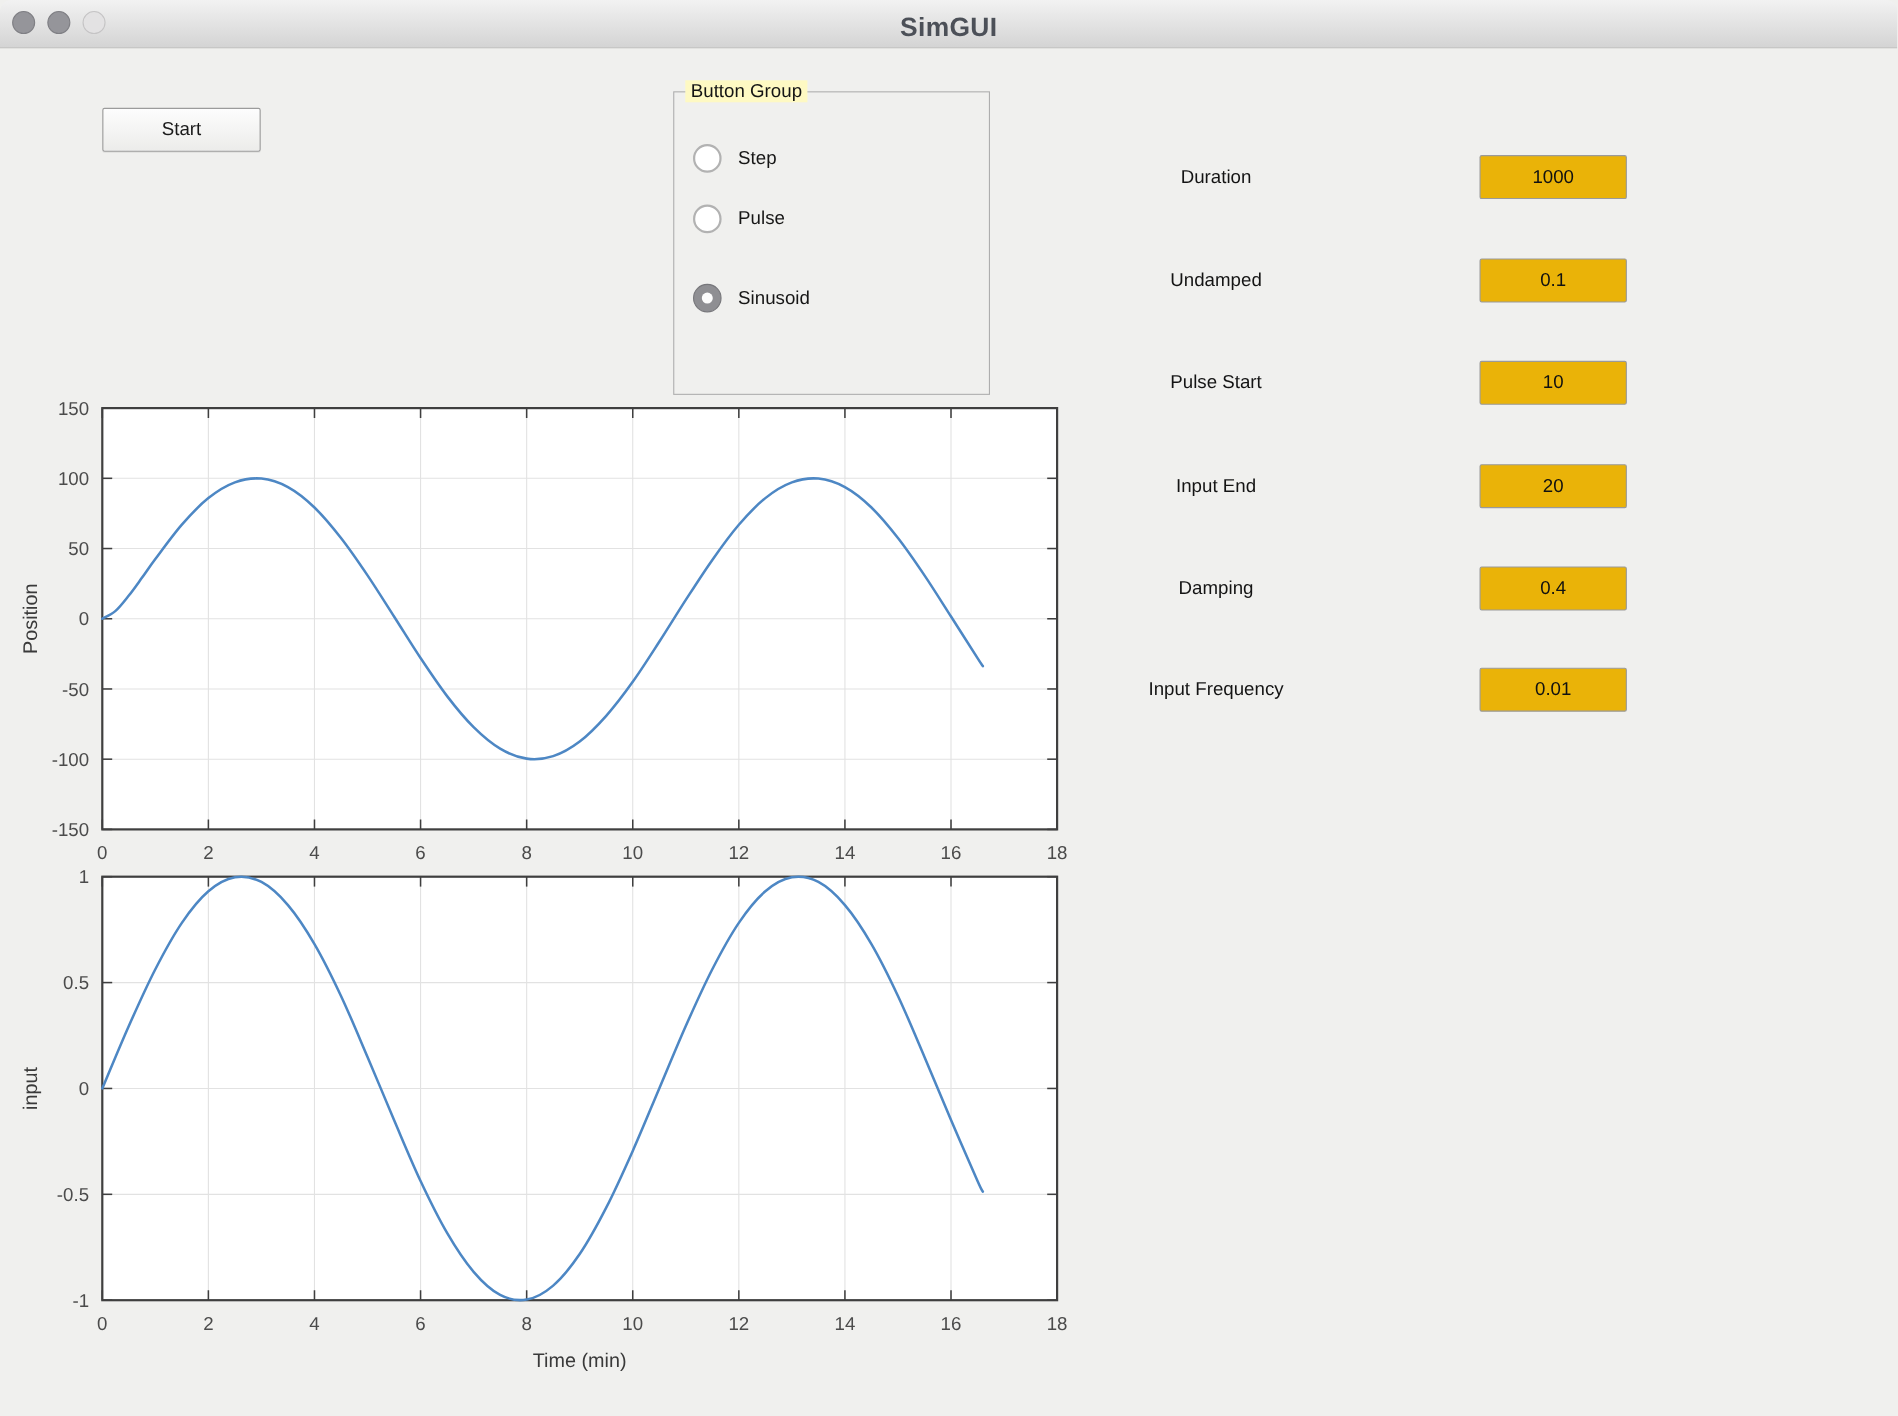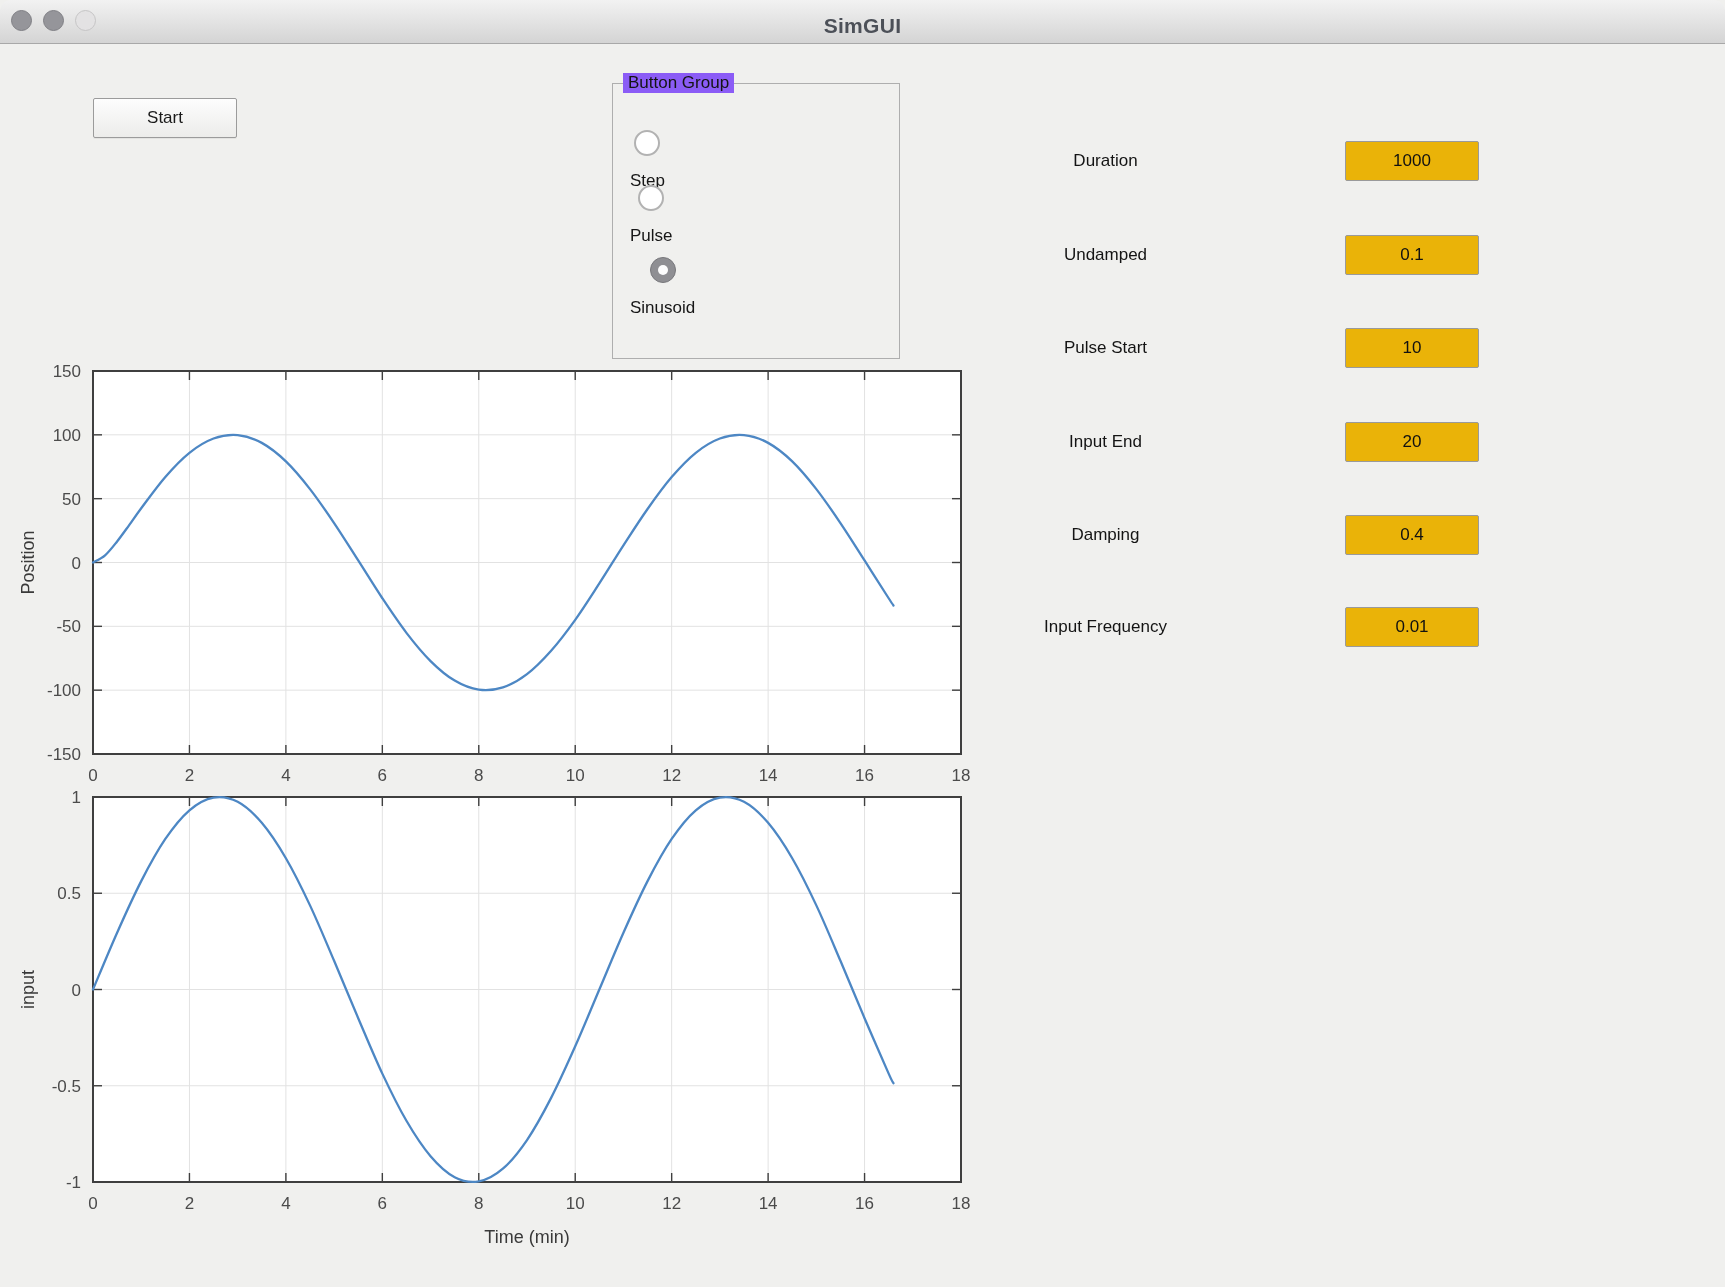--- a/index.html
+++ b/index.html
@@ -18,45 +18,45 @@
     border-bottom:1px solid #a8a8a8;
     border-radius:10px 10px 0 0;
   }
   .traffic{position:absolute;top:10px;left:11px;display:flex;gap:11px;}
   .light{width:21px;height:21px;border-radius:50%;box-sizing:border-box;}
   .light.close,.light.min{background:#95959a;border:1px solid #7f7f84;}
   .light.zoom{background:#e3e2e3;border:1px solid #c5c4c5;}
   .title{
     position:absolute;top:0;left:0;right:0;height:51px;
     display:flex;align-items:center;justify-content:center;
-    font-size:21px;font-weight:700;color:#4c5058;letter-spacing:.3px;
+    font-size:24px;font-weight:700;color:#4c5058;letter-spacing:.3px;
   }
 
   
   .start-btn{
     position:absolute;left:93px;top:98px;width:144px;height:40px;
     background:linear-gradient(#fdfdfd,#ececea);
     border:1px solid #9b9b9b;border-radius:2px;
     font-family:inherit;font-size:17px;color:#1a1a1a;
     display:flex;align-items:center;justify-content:center;
     box-shadow:0 1px 0 rgba(0,0,0,0.05);
     cursor:default;
   }
 
   
   .button-group{
     position:absolute;left:612px;top:83px;width:286px;height:274px;
     border:1px solid #aeaeae;
   }
   .bg-legend{
     position:absolute;top:-11px;left:10px;
-    background:#8b5cf6;padding:0 5px;
+    background:#fef9c3;padding:0 5px;
     font-size:17px;color:#141414;
   }
-  .radio-row{position:absolute;left:17px;display:flex;align-items:center;gap:15px;height:28px;flex-direction:column;}
+  .radio-row{position:absolute;left:17px;display:flex;align-items:center;gap:15px;height:28px;}
   .radio{width:26px;height:26px;border-radius:50%;box-sizing:border-box;background:#fff;border:2px solid #b2b2b2;position:relative;flex:0 0 auto;}
   .radio.selected{background:#8f8f93;border:1px solid #77777b;}
   .radio.selected::after{
     content:"";position:absolute;left:50%;top:50%;width:10px;height:10px;
     margin:-5px 0 0 -5px;border-radius:50%;background:#fdfdfd;
   }
   .radio-label{font-size:17px;color:#161616;}
 
   
   .field-row{position:absolute;left:0;width:1589px;height:40px;}

